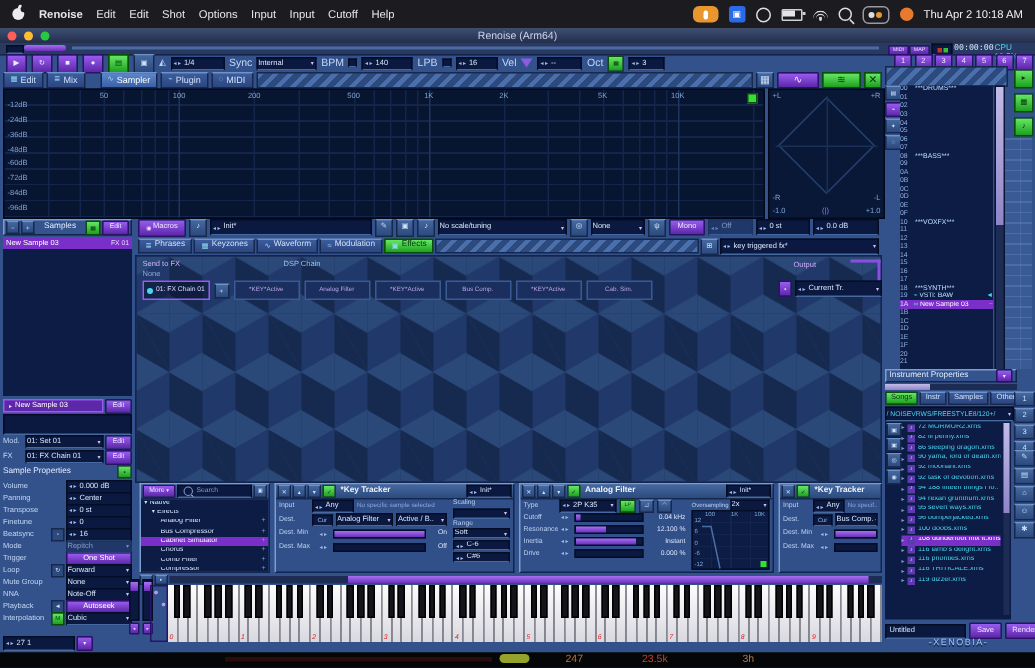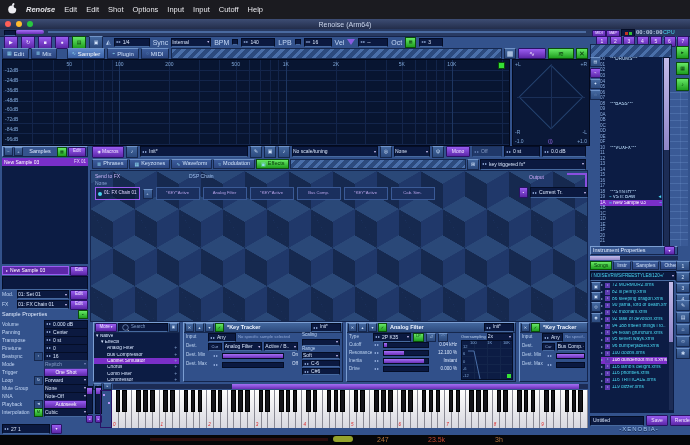--- a/index.html
+++ b/index.html
@@ -37,21 +37,21 @@
     linear-gradient(60deg,#16294f 25%,transparent 25.5%,transparent 75%,#16294f 75%,#16294f);
     background-size:44px 77px;
     background-position:0 0,0 0,22px 38px,22px 38px,0 0,22px 38px;}
   .circuit{background:
     repeating-linear-gradient(0deg,transparent 0 6px,rgba(140,180,235,.20) 6px 7px),
     repeating-linear-gradient(90deg,transparent 0 10px,rgba(140,180,235,.14) 10px 11px),#3a5a96;}
   .deco{background:repeating-linear-gradient(135deg,#4a6faa 0 3px,#2c4a7e 3px 7px);border:1px solid #16284e;}
   
   .menubar{left:0;top:0;width:690px;height:19px;background:#1b1b20;display:flex;align-items:center;padding:0 8px;box-sizing:border-box;gap:9px;color:#e6e6ea;font-size:7.5px;}
   .mitem{white-space:nowrap;}
-  .mitem.app{font-weight:bold;font-style:italic;}
+  .mitem.app{font-weight:bold;}
   .mb-right{margin-left:auto;display:flex;align-items:center;gap:7px;}
   .micpill{width:17px;height:11px;border-radius:4px;background:#e8972e;display:flex;align-items:center;justify-content:center;}
   .micpill i{display:block;width:3px;height:6px;background:#fff;border-radius:2px;}
   .bluesq{width:11px;height:11px;border-radius:2px;background:#2a6ae8;color:#fff;font-size:6px;display:flex;align-items:center;justify-content:center;}
   .clockic{width:8px;height:8px;border:1px solid #dcdce2;border-radius:50%;}
   .battic{width:12px;height:6px;border:1px solid #cfcfd6;border-radius:1px;position:relative;}
   .battic::after{content:"";position:absolute;right:-3px;top:1px;width:2px;height:2px;background:#cfcfd6;}
   .battic i{display:block;width:8px;height:4px;margin:0;background:#e6e6ea;}
   .wifiic{width:10px;height:8px;position:relative;}
   .wifiic i{position:absolute;left:50%;transform:translateX(-50%);border:1px solid #dcdce2;border-bottom:none;border-left:none;border-right:none;border-radius:50% 50% 0 0;}
@@ -149,20 +149,42 @@
     </span>
     <span class="mitem app">Renoise</span>
     <span class="mitem">Edit</span>
     <span class="mitem">Edit</span>
     <span class="mitem">Shot</span>
     <span class="mitem">Options</span>
     <span class="mitem">Input</span>
     <span class="mitem">Input</span>
     <span class="mitem">Cutoff</span>
     <span class="mitem">Help</span>
+    <span class="mb-right">
+      <span class="micpill">
+          <i></i>
+        </span>
+      <span class="bluesq">▣</span>
+      <span class="clockic"></span>
+      <span class="battic">
+          <i></i>
+        </span>
+      <span class="wifiic">
+          <i style="width:10px;height:10px;bottom:-4px;"></i>
+          <i style="width:6px;height:6px;bottom:-2px;"></i>
+          <i style="width:2px;height:2px;bottom:0;background:#dcdce2;border-radius:50%;"></i>
+        </span>
+      <span class="srchic"></span>
+      <span class="userpill">
+          <i></i>
+          <i style="background:#e8972e;"></i>
+        </span>
+      <span class="orgdot"></span>
+      <span class="mclock">Thu Apr 2 10:18 AM</span>
+    </span>
   </div>
 
   <div class="ab window"></div>
 
   <div class="ab titlebar">
     <span class="wtitle">Renoise (Arm64)</span>
     <span class="tlight" style="background:#ff5f57;"></span>
     <span class="tlight" style="background:#febc2e;"></span>
     <span class="tlight" style="background:#28c840;"></span>
   </div>

